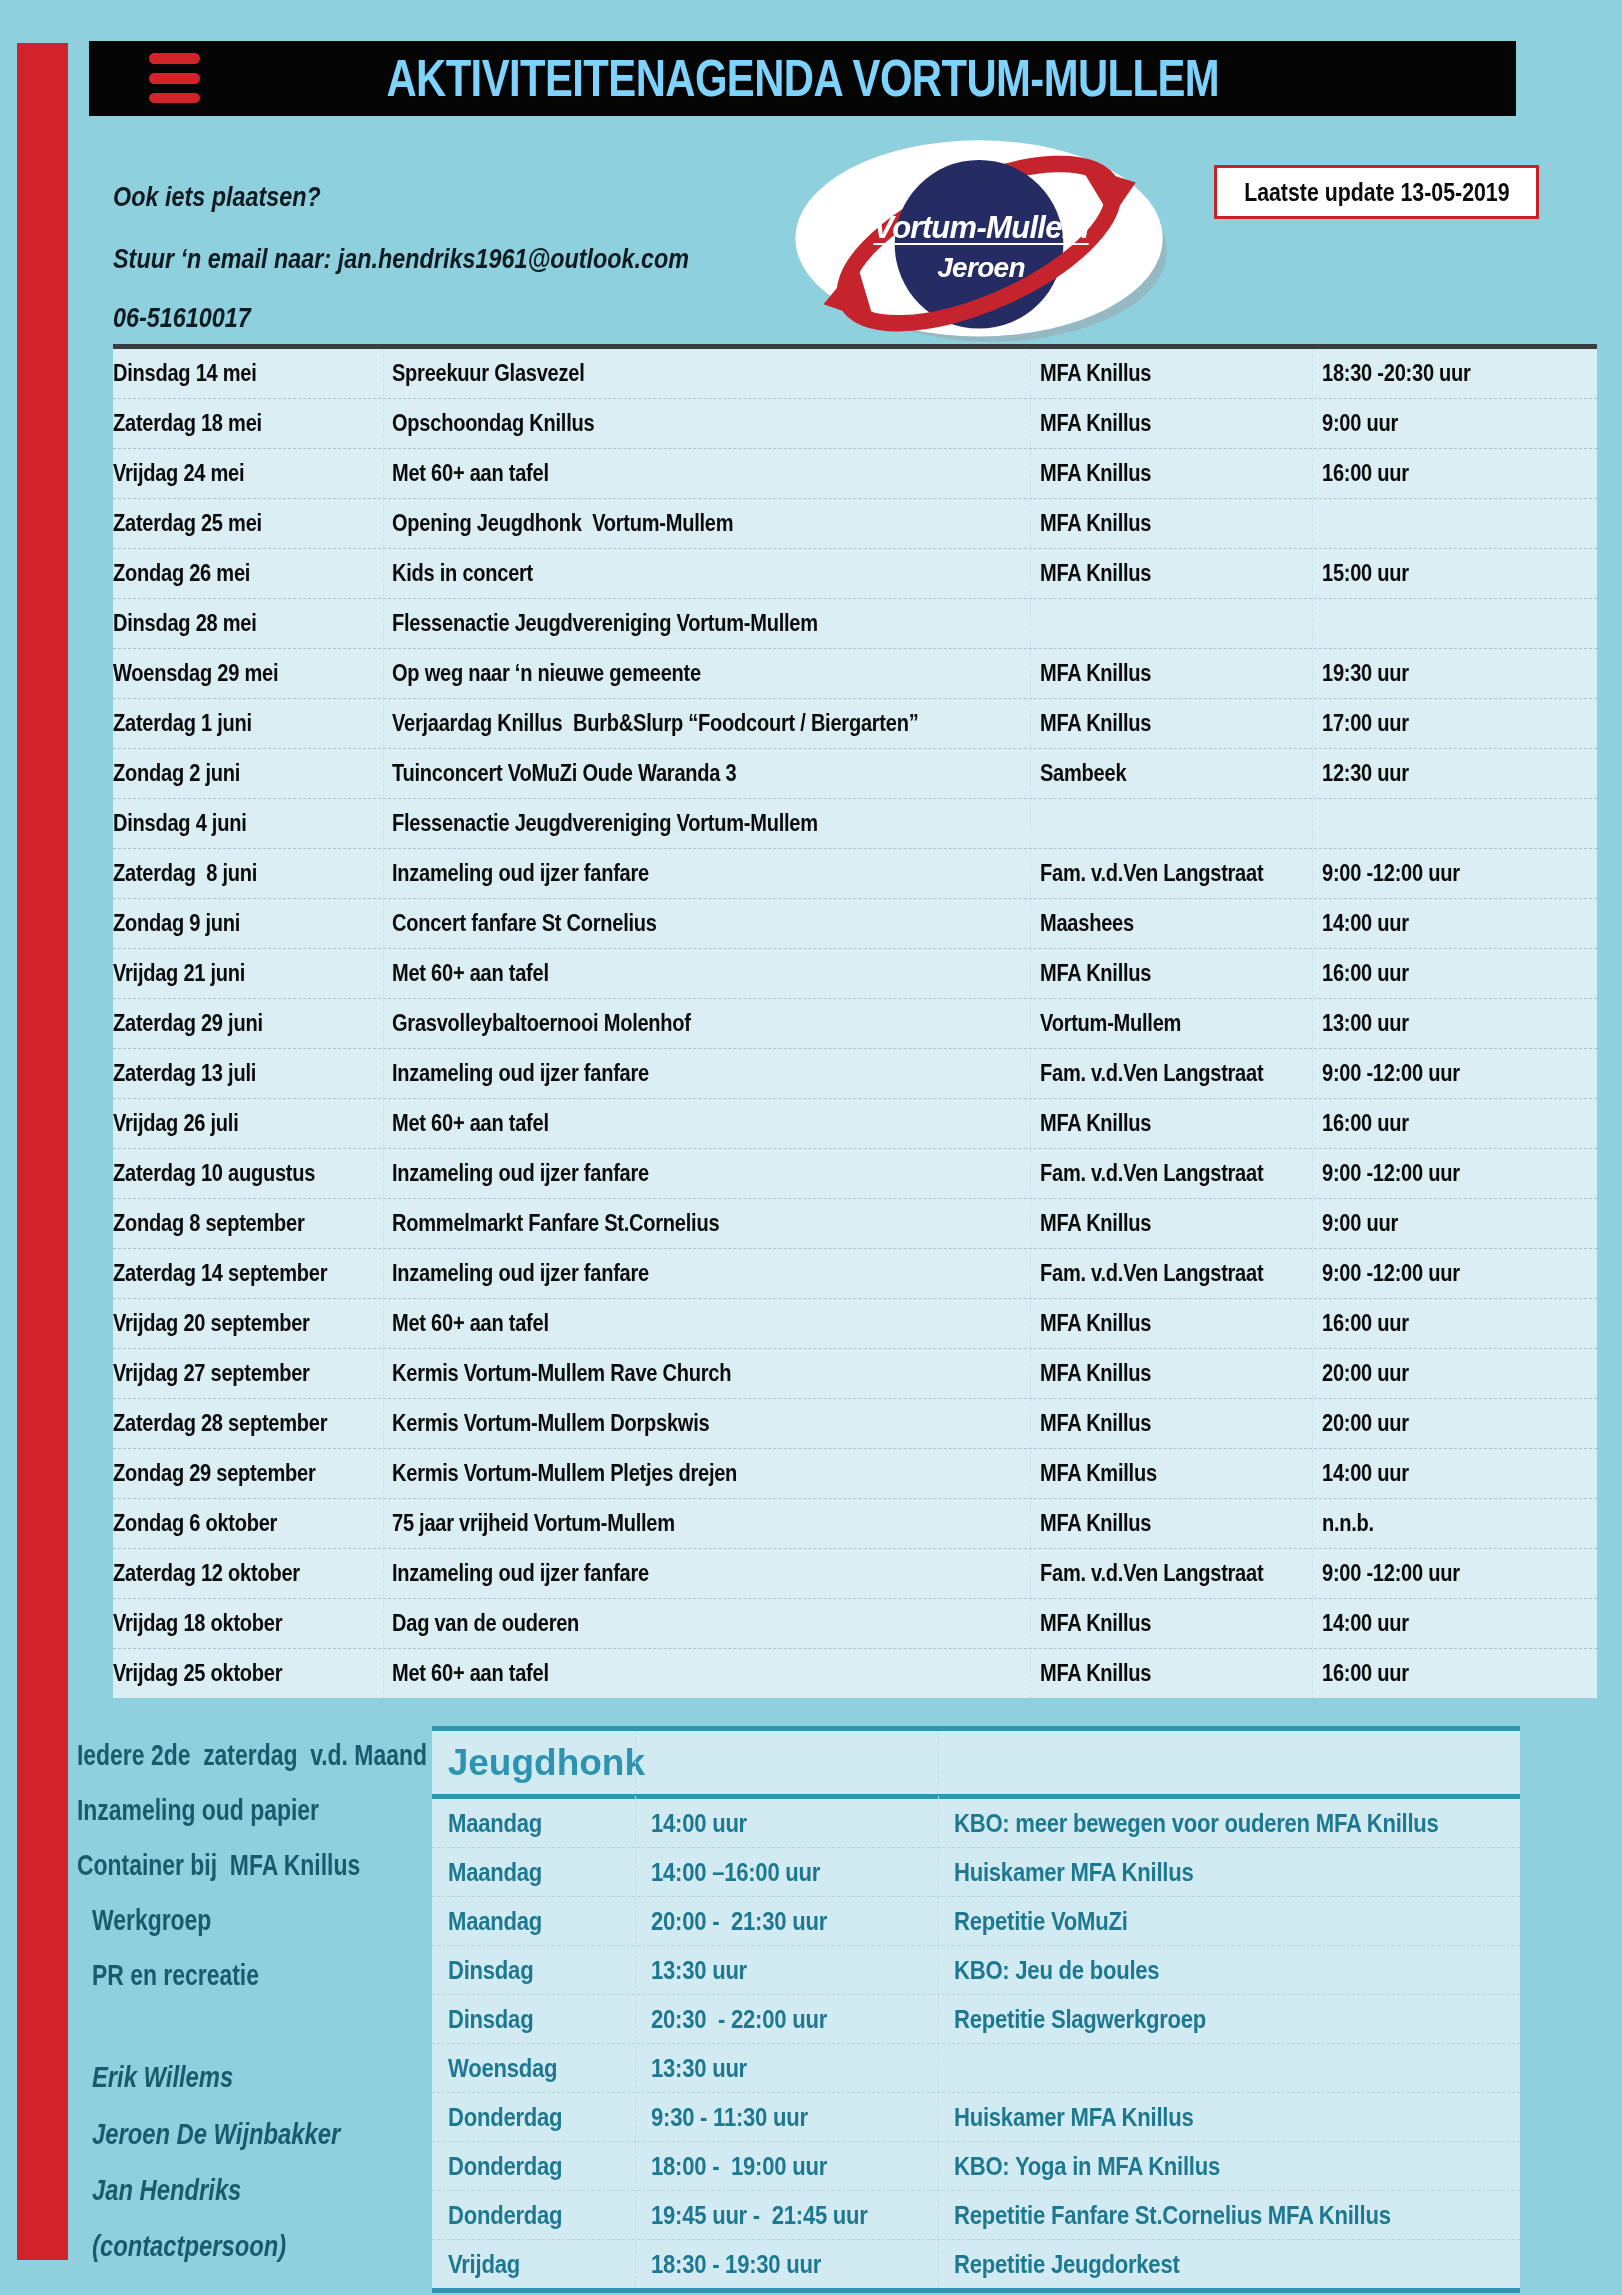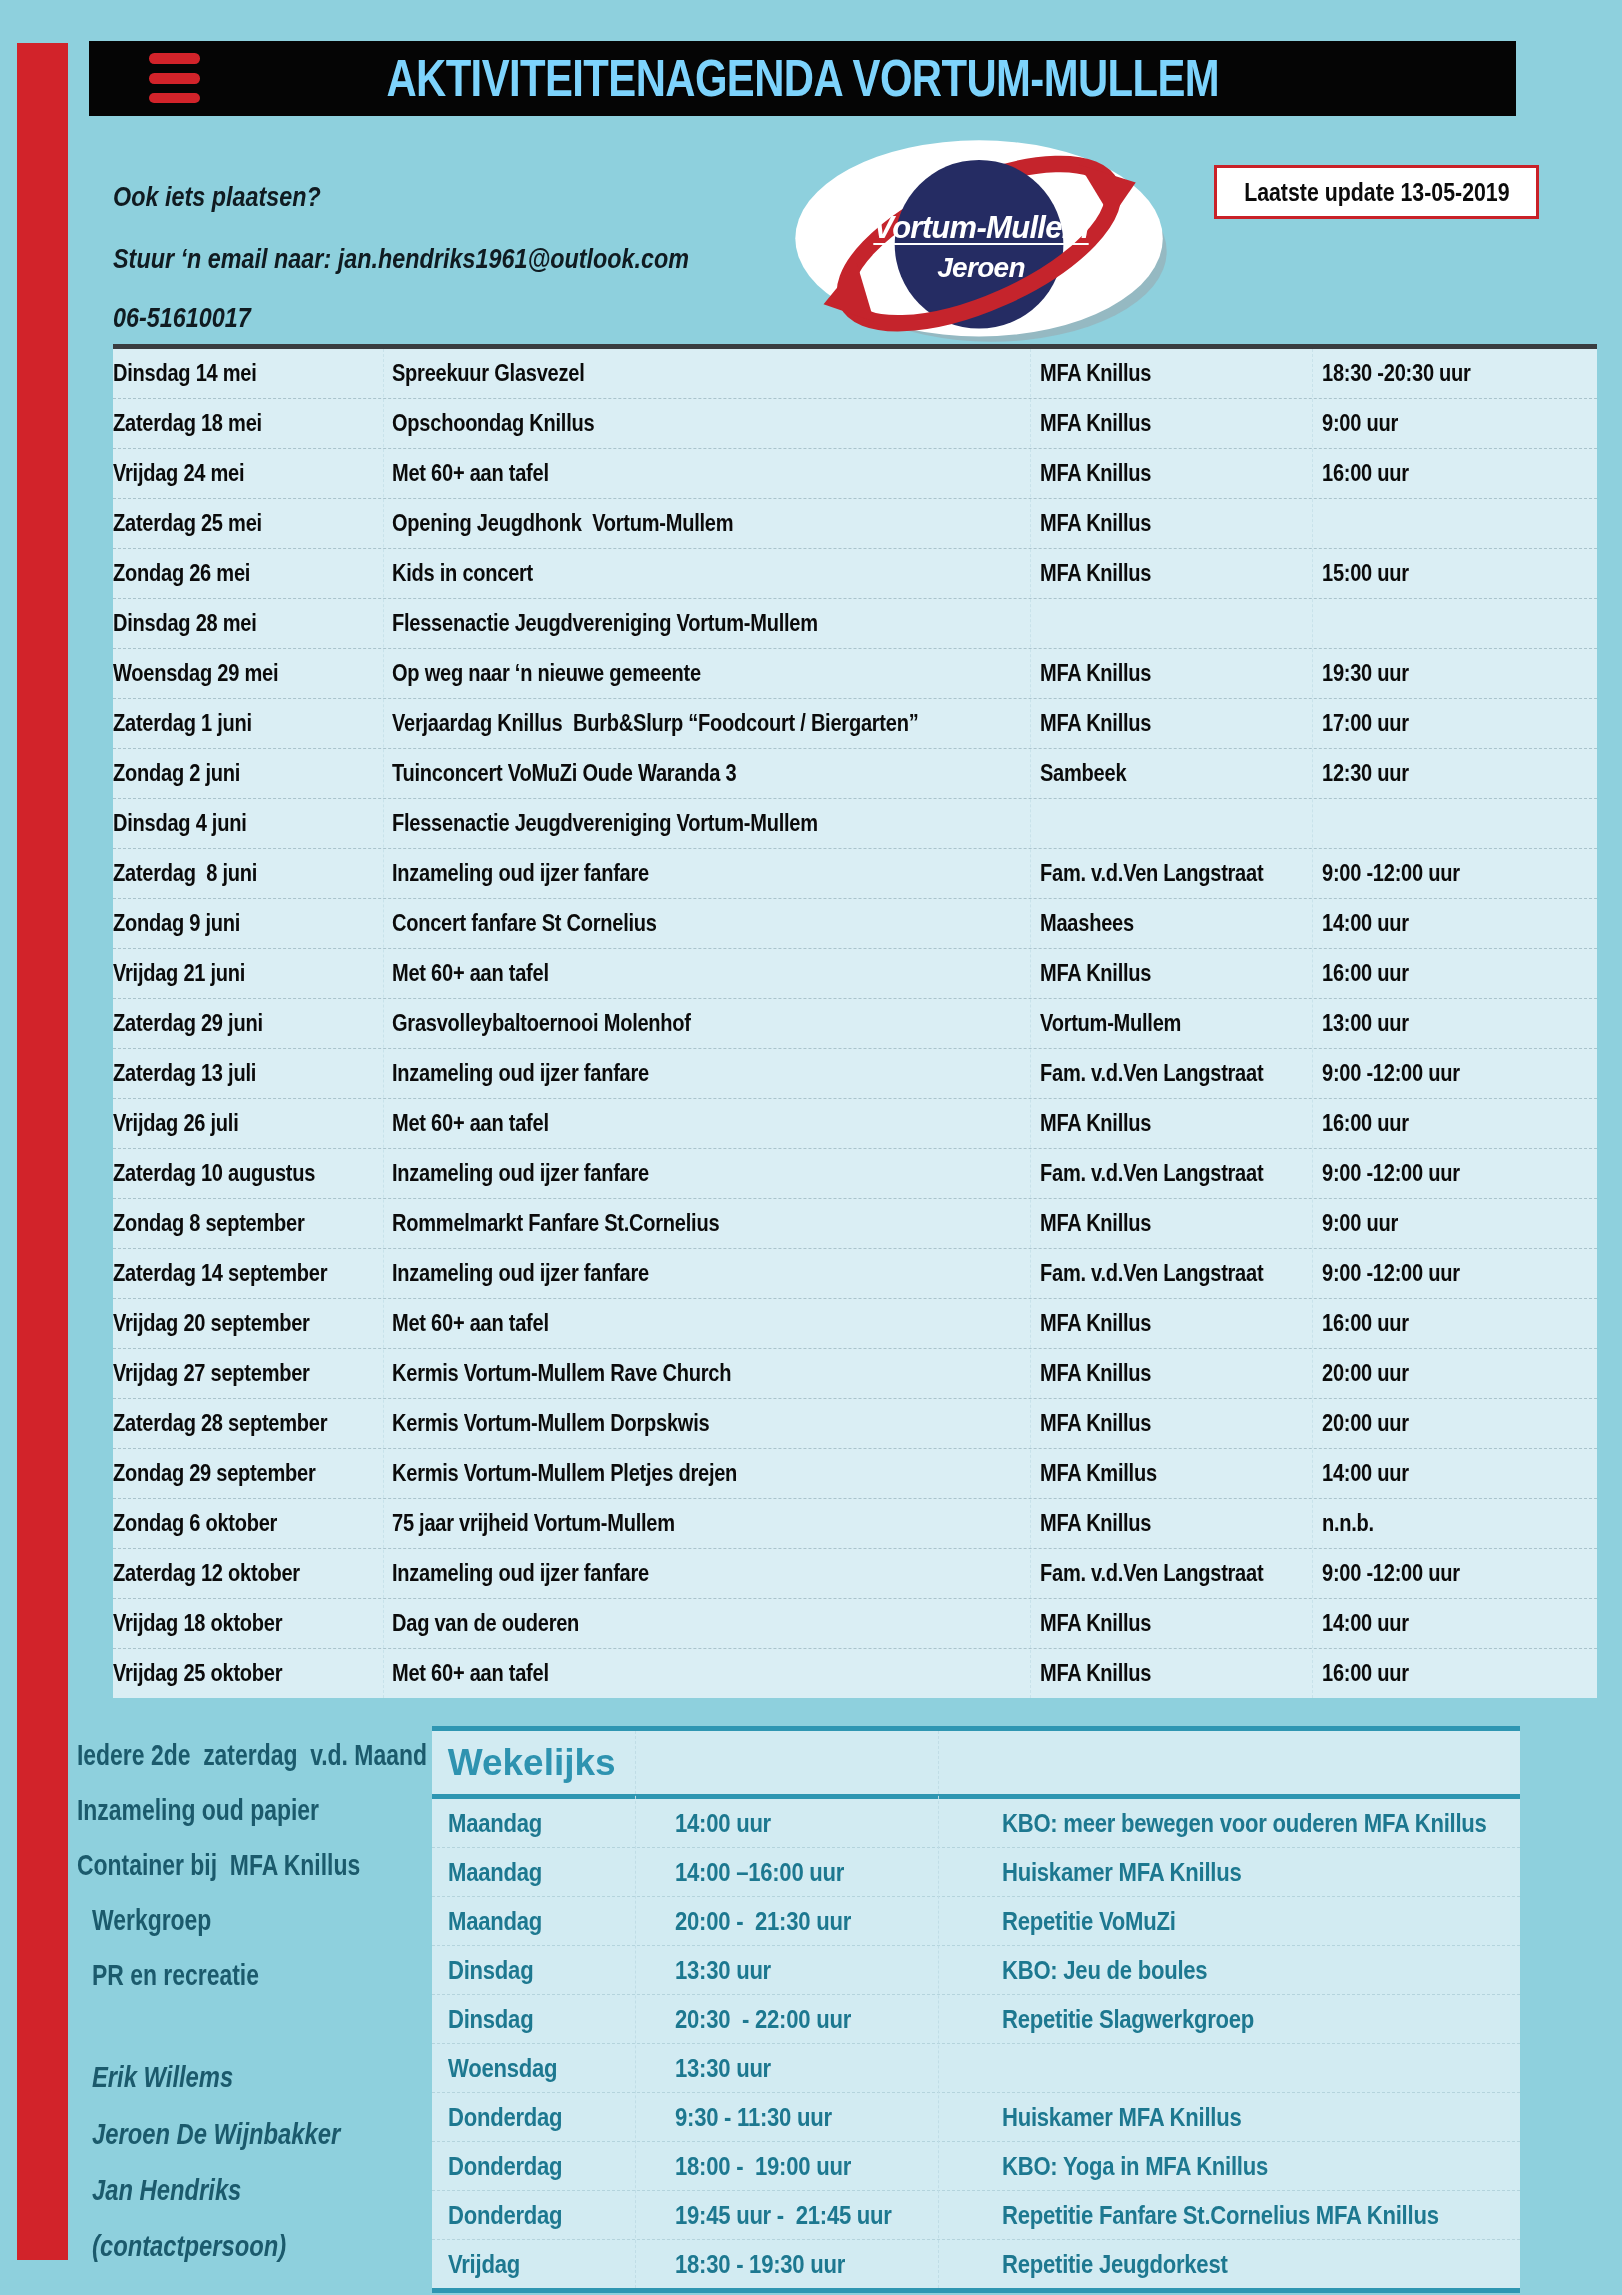--- a/index.html
+++ b/index.html
@@ -47,21 +47,21 @@
 
   
   .paper-line{position:absolute;left:77px;color:#1b5a6c;font-weight:700;font-size:29.4px;white-space:pre;}
   .paper-name{position:absolute;left:92px;color:#1b5a6c;font-weight:700;font-style:italic;font-size:29px;white-space:pre;}
 
   
   .weekly{position:absolute;left:432px;top:1726px;width:1088px;background:#d2ebf2;
     border-top:5.9px solid #2e96b2;border-bottom:5.9px solid #2e96b2;}
   .weekly-header{height:63px;display:flex;align-items:center;border-bottom:5.2px solid #2e96b2;}
   .weekly-title{padding-left:15.7px;color:#2e93b0;font-size:37px;font-weight:700;}
-  .wrow{display:grid;grid-template-columns:203px 303px 582px;height:48px;border-bottom:1.3px dashed #b4d4dd;gap:24px;}
+  .wrow{display:grid;grid-template-columns:203px 303px 582px;height:48px;border-bottom:1.3px dashed #b4d4dd;}
   .wrow:last-child{border-bottom:none;}
   .wcell{display:flex;align-items:center;overflow:hidden;font-size:26px;font-weight:700;color:#1d7890;letter-spacing:-0.3px;}
   .wcell{padding-left:15.7px;}
   .weekly .vsep{position:absolute;top:0;bottom:0;width:0;border-left:1.3px dashed #c0dde6;}
 </style>
 </head>
 <body>
 
 <div class="page">
 
@@ -497,21 +497,21 @@
     <div class="paper-name" style="top:2061px;"><span class="cond" style="transform:scaleX(0.82);">Erik Willems</span></div>
     <div class="paper-name" style="top:2118px;"><span class="cond" style="transform:scaleX(0.82);">Jeroen De Wijnbakker</span></div>
     <div class="paper-name" style="top:2174px;"><span class="cond" style="transform:scaleX(0.82);">Jan Hendriks</span></div>
     <div class="paper-name" style="top:2230px;"><span class="cond" style="transform:scaleX(0.82);">(contactpersoon)</span></div>
   </div>
 
   <div class="weekly">
     <div class="vsep" style="left:203px;"></div>
     <div class="vsep" style="left:506px;"></div>
     <div class="weekly-header">
-      <div class="weekly-title"><span>Wekelijks</span></div>
+      <div class="weekly-title"><span>Jeugdhonk</span></div>
     </div>
     <div>
         <div class="wrow">
           <div class="wcell w-day">
             <span class="cond" style="transform: scaleX(0.85);">Maandag</span>
           </div>
           <div class="wcell w-time">
             <span class="cond" style="transform: scaleX(0.85);">14:00 uur</span>
           </div>
           <div class="wcell w-desc">

